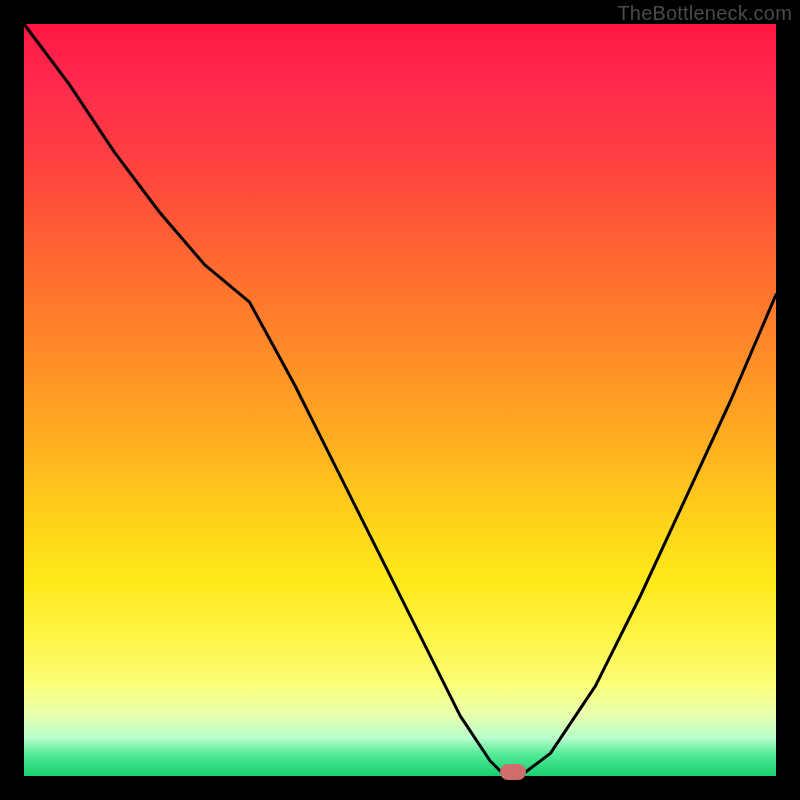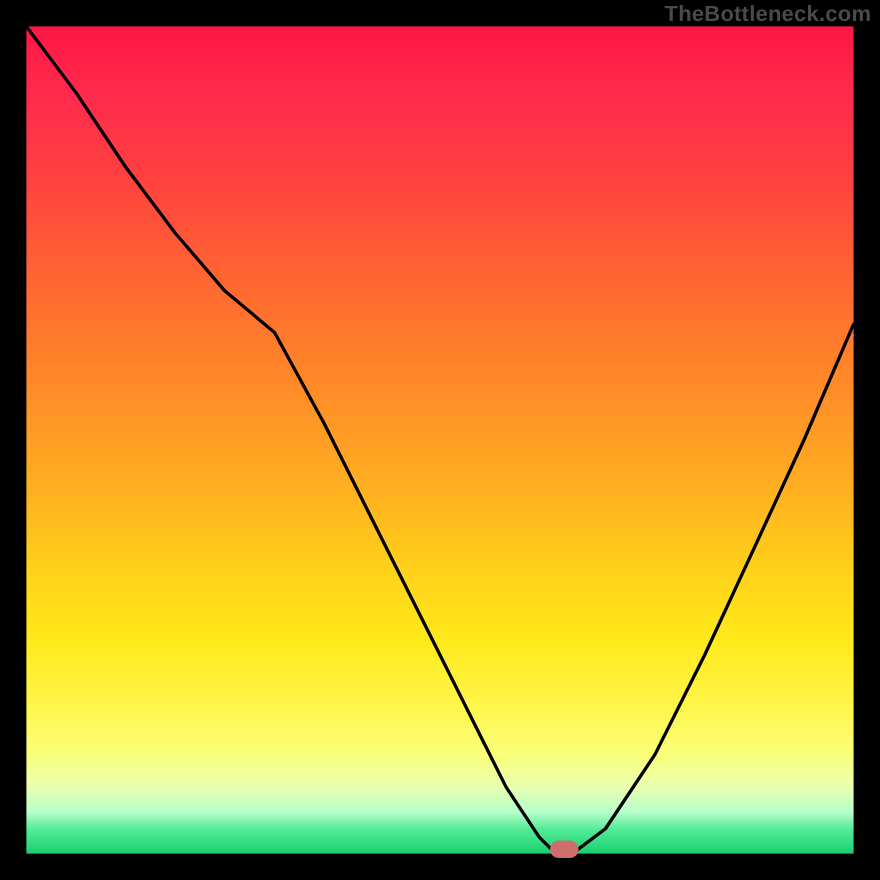--- a/index.html
+++ b/index.html
@@ -9,21 +9,20 @@
     height: 800px;
     background: #000;
     overflow: hidden;
     font-family: Arial, Helvetica, sans-serif;
   }
   .frame {
     position: relative;
     width: 800px;
     height: 698px;
     background: #000;
-    font-weight: bold;
   }
   .plot-area {
     position: absolute;
     left: 24px;
     top: 24px;
     width: 752px;
     height: 752px;
     
     background: linear-gradient(
       to bottom,

